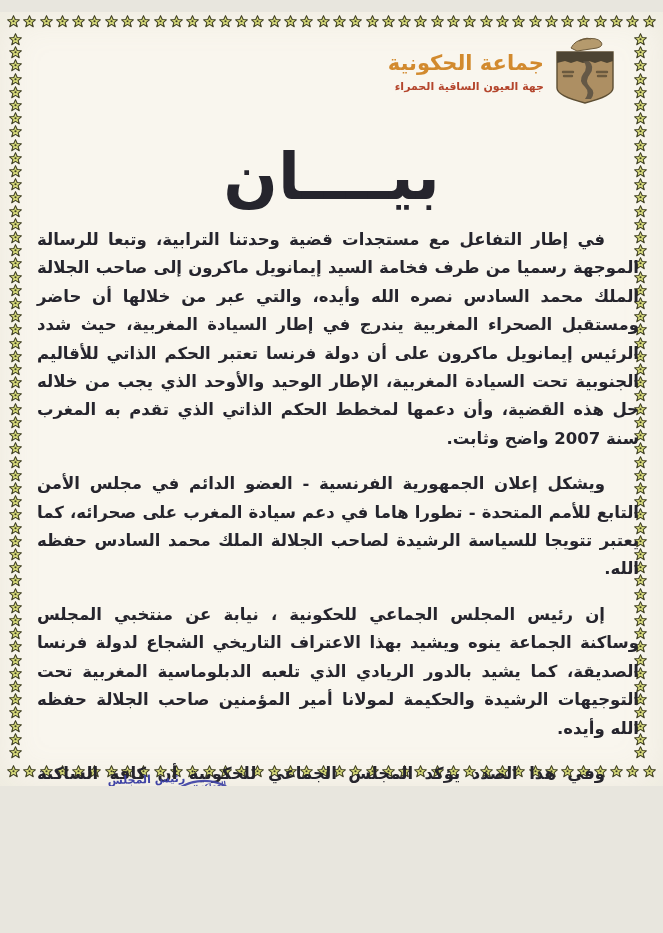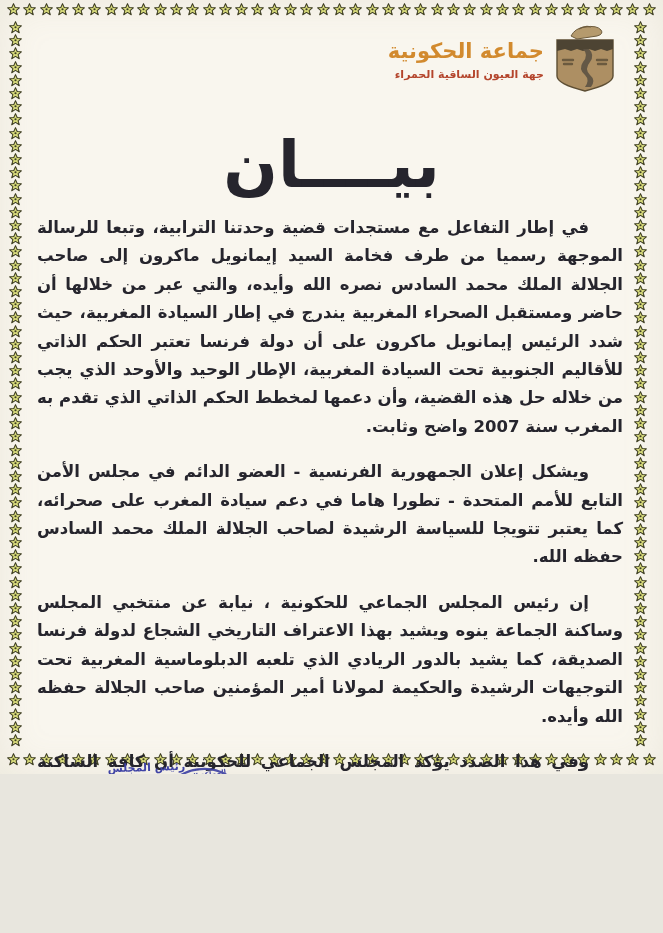--- a/index.html
+++ b/index.html
@@ -1,17 +1,17 @@
 <!DOCTYPE html>
 <html lang="ar" style="--paper-color: #f9f6ee; --ink-color: #26252d; --commune-color: #d28a2e; --region-color: #b4452c; --seal-color: #3f43a5; --star-fill: #d9dc7c; --star-stroke: #3c3c22;"><head>
 <meta charset="utf-8">
 <style>
   html,body{margin:0;padding:0;background:#e8e6de;}
   .page{
-    position:relative; width:663px; height:774px; margin:0 auto;
+    position:relative; width:663px; height:774px; margin:12px auto;
     background:var(--paper-color,#f9f6ee);
     font-family:"DejaVu Sans",sans-serif;
     overflow:hidden;
     box-shadow:inset 0 0 40px rgba(180,170,140,.18);
   }
   
   .star-row{position:absolute;left:7px;right:7px;display:flex;justify-content:space-between;align-items:center;}
   .star-row.top{top:3px;}
   .star-row.bottom{bottom:8px;}
   .star-col{position:absolute;top:21px;bottom:27px;display:flex;flex-direction:column;justify-content:space-between;align-items:center;}
@@ -25,21 +25,21 @@
   .region-name{font-size:11px;font-weight:bold;color:var(--region-color,#b4452c);margin-top:3px;}
   
   .doc-title{
     position:absolute;top:128px;left:0;width:100%;
     text-align:center;direction:rtl;
     font-size:64px;font-weight:bold;color:var(--ink-color,#26252d);
     letter-spacing:1px;
   }
   
   .body-text{
-    position:absolute;top:214px;right:40px;left:37px;
+    position:absolute;top:214px;right:24px;left:37px;
     direction:rtl;text-align:justify;
     font-size:16.5px;line-height:28.4px;font-weight:700;
     color:var(--ink-color,#26252d);
   }
   .body-text p{margin:0 0 17px 0;text-indent:34px;}
   
   .signature-caption{
     position:absolute;left:38px;top:736px;
     direction:rtl;font-size:15px;font-weight:700;color:var(--ink-color,#26252d);
   }

